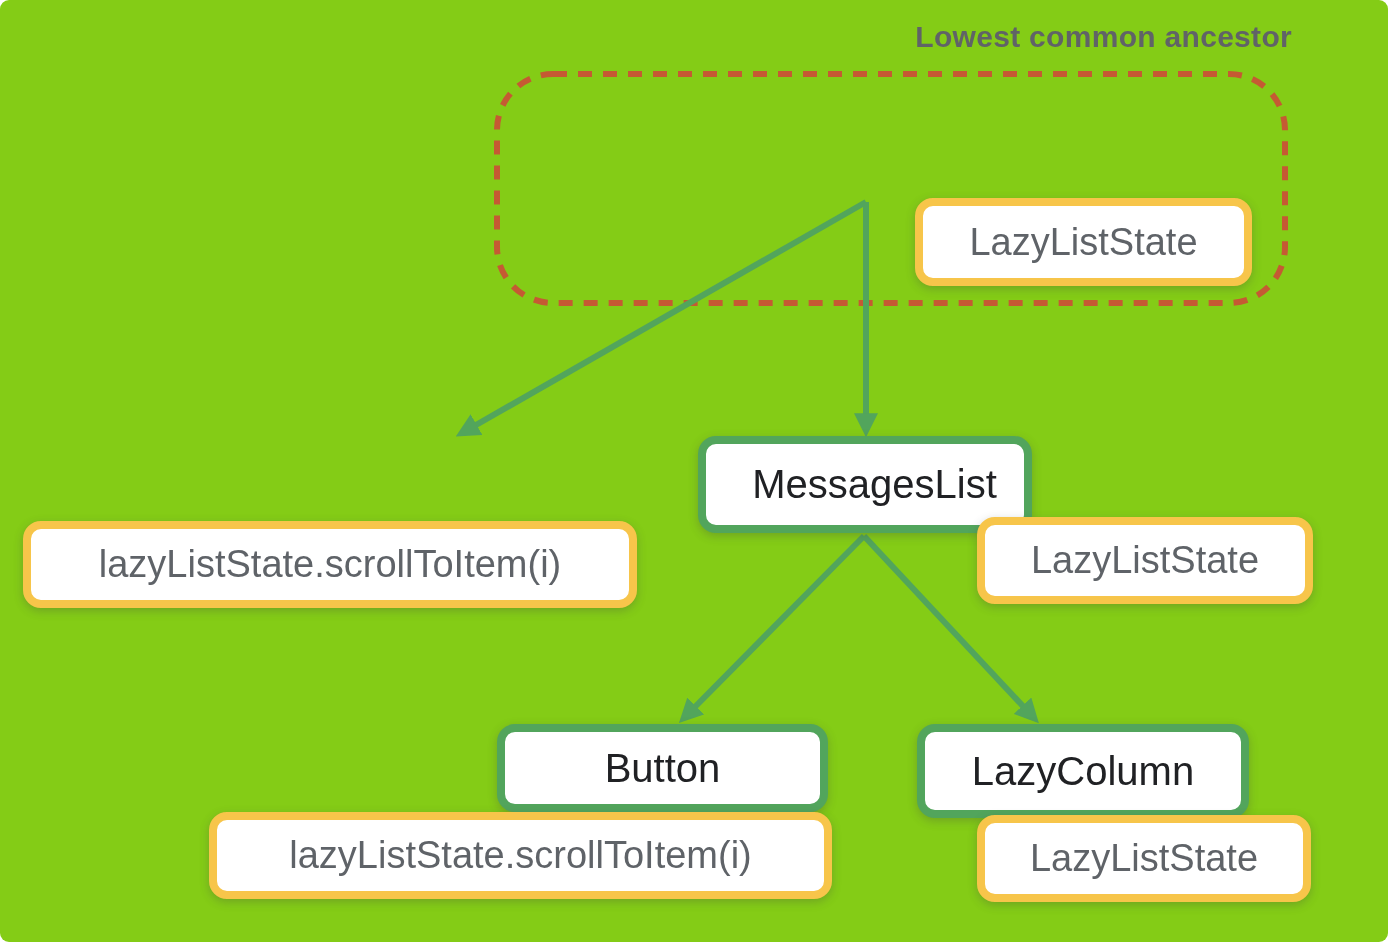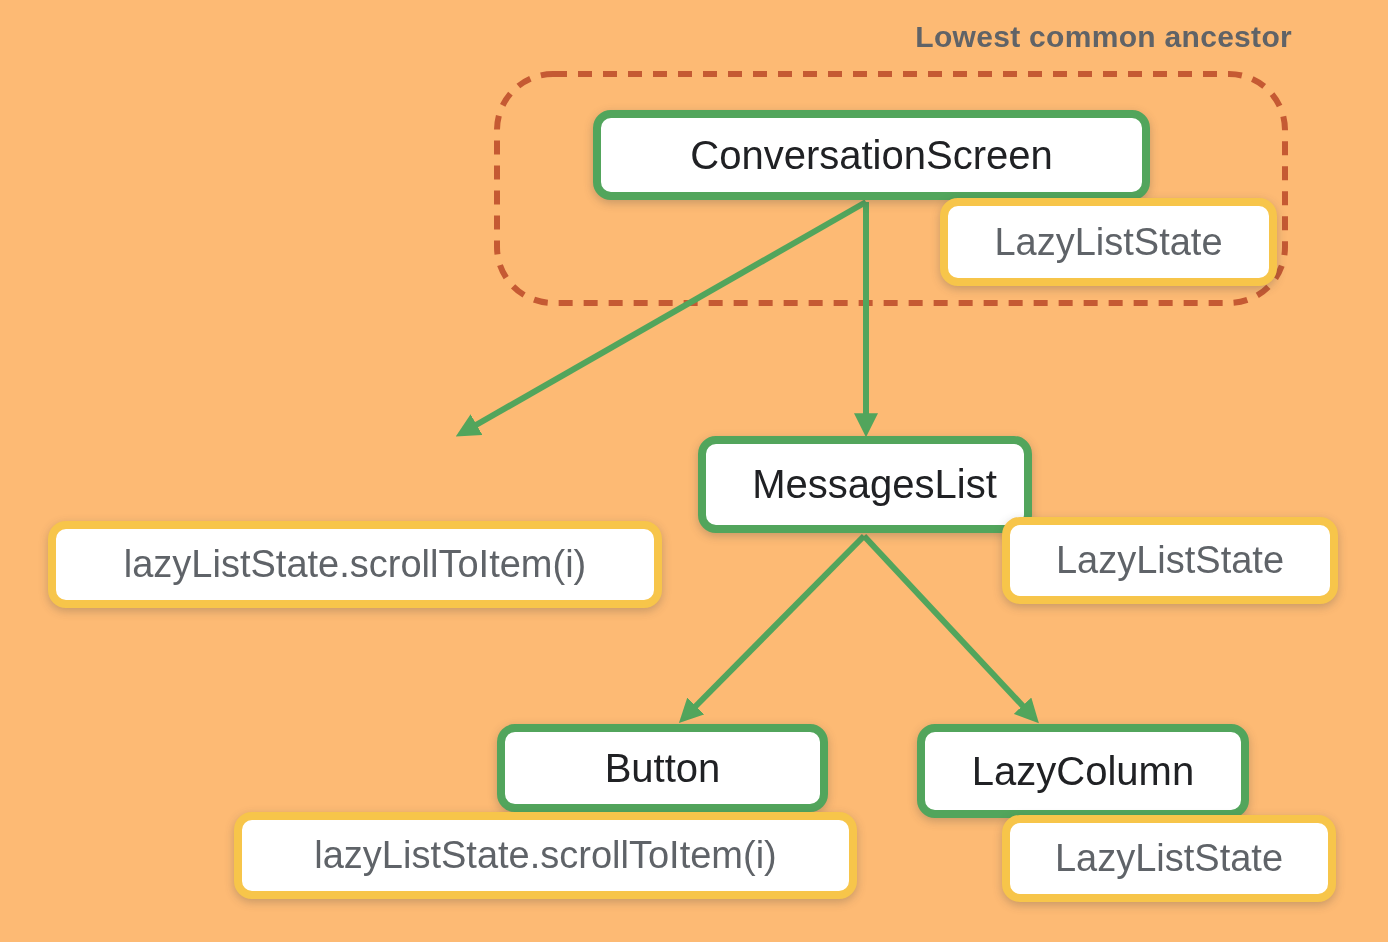--- a/index.html
+++ b/index.html
@@ -5,22 +5,23 @@
   html, body {
     margin: 0;
     padding: 0;
     background: #ffffff;
     font-family: "Liberation Sans", sans-serif;
   }
   .canvas {
     position: relative;
     width: 1388px;
     height: 942px;
-    background: #fdba74;
+    background: #84cc16;
     overflow: hidden;
+    border-radius: 9px;
   }
   .connector-layer {
     position: absolute;
     left: 0; top: 0;
     width: 1388px;
     height: 942px;
     z-index: 1;
   }
   .ancestor-outline {
     fill: none;
@@ -62,21 +63,20 @@
     font-size: 40px;
     color: var(--component-text, #202124);
     z-index: 2;
   }
   .state {
     border: 8px solid var(--state-border, #F7C54A);
     border-radius: 18px;
     font-size: 38px;
     color: var(--state-text, #5F6368);
     z-index: 3;
-    margin-left: 25px;
   }
 
   #n-conversation  { left: 593px; top: 110px; width: 557px; height: 90px; }
   #n-lls-top       { left: 915px; top: 198px; width: 337px; height: 88px; }
   #n-userinput     { left: 302px; top: 437px; width: 335px; height: 88px; }
   #n-ui-call       { left: 23px;  top: 521px; width: 614px; height: 87px; }
   #n-messageslist  { left: 698px; top: 436px; width: 334px; height: 97px; padding-left: 19px; }
   #n-ml-lls        { left: 977px; top: 517px; width: 336px; height: 87px; }
   #n-button        { left: 497px; top: 724px; width: 331px; height: 88px; }
   #n-btn-call      { left: 209px; top: 812px; width: 623px; height: 87px; }
@@ -98,23 +98,20 @@
     <rect class="ancestor-outline" x="497" y="74" width="788" height="229" rx="56"></rect>
 
     <path class="edge" d="M866,202 L462,433" marker-end="url(#arrowhead)"></path>
     <path class="edge" d="M866,202 L866,430" marker-end="url(#arrowhead)"></path>
     <path class="edge" d="M864,536 L684,718" marker-end="url(#arrowhead)"></path>
     <path class="edge" d="M864,536 L1034,718" marker-end="url(#arrowhead)"></path>
   </svg>
 
   <div class="annotation">Lowest common ancestor</div>
 
-  <div class="node component" id="n-conversation">
-    <span>ConversationScreen</span>
-  </div>
 
   <div class="node state" id="n-lls-top">
     <span>LazyListState</span>
   </div>
 
 
   <div class="node state" id="n-ui-call">
     <span>lazyListState.scrollToItem(i)</span>
   </div>
 

